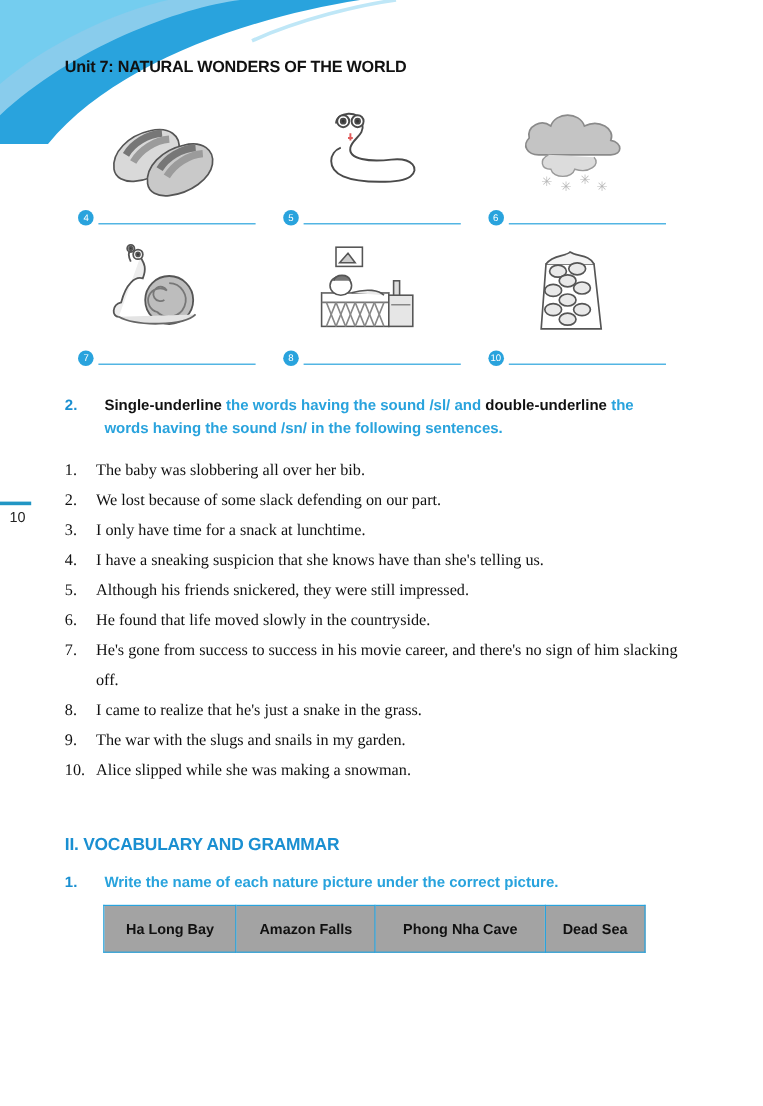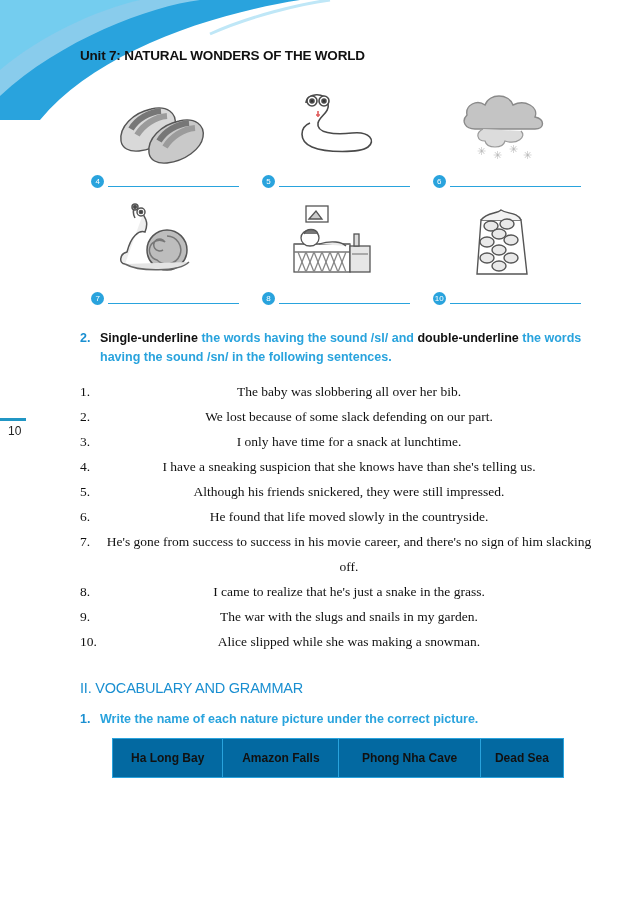--- a/index.html
+++ b/index.html
@@ -36,21 +36,21 @@
     position: absolute;
     left: 8px;
     top: 424px;
     font-family: "Liberation Sans", sans-serif;
     font-size: 12px;
     color: #222;
   }
 
   .content {
     position: absolute;
-    left: 80px;
+    left: 54px;
     top: 0;
     width: 512px;
   }
 
   .unit-title {
     font-family: "Liberation Sans", sans-serif;
     font-weight: bold;
     font-size: 13.5px;
     letter-spacing: -0.2px;
     color: #111;
@@ -108,46 +108,46 @@
     font-weight: bold;
     font-size: 12.5px;
     line-height: 19px;
     color: #111;
   }
   .ex-num {
     color: #1a8fd1;
     width: 20px;
     flex: 0 0 20px;
   }
-  .ex-text { flex: 1 1 auto; }
+  .ex-text { flex: 1 1 auto; margin-left: 13px; }
   .hl { color: #29a3dd; }
 
   ol.sentences {
     list-style: none;
     margin: 12px 0 0 0;
     padding: 0;
     font-size: 13.5px;
     line-height: 25px;
     color: #111;
   }
   ol.sentences li {
     display: flex;
     align-items: flex-start;
   }
   ol.sentences .s-num {
     width: 26px;
     flex: 0 0 26px;
   }
-  ol.sentences .s-body { flex: 1 1 auto; text-align: center; }
+  ol.sentences .s-body { flex: 1 1 auto; }
 
   
   .section-head {
-    margin-top: 26px;
-    font-family: "Liberation Sans", sans-serif;
-    font-weight: normal;
+    margin-top: 42px;
+    font-family: "Liberation Sans", sans-serif;
+    font-weight: bold;
     font-size: 14.5px;
     color: #1a8fd1;
     letter-spacing: -0.2px;
   }
   .ex1-head {
     margin-top: 16px;
     display: flex;
     font-family: "Liberation Sans", sans-serif;
     font-weight: bold;
     font-size: 12.5px;
@@ -160,21 +160,21 @@
     margin-left: 32px;
     border-collapse: collapse;
     width: 452px;
     font-family: "Liberation Sans", sans-serif;
     font-weight: bold;
     font-size: 12px;
     color: #111;
   }
   table.word-bank td {
     border: 1px solid #29a3dd;
-    background: #0369a1;
+    background: #a3a3a3;
     text-align: center;
     padding: 7px 2px;
     height: 24px;
     line-height: 14px;
     margin-top: 21px;
   }
 </style>
 </head>
 <body>
 

